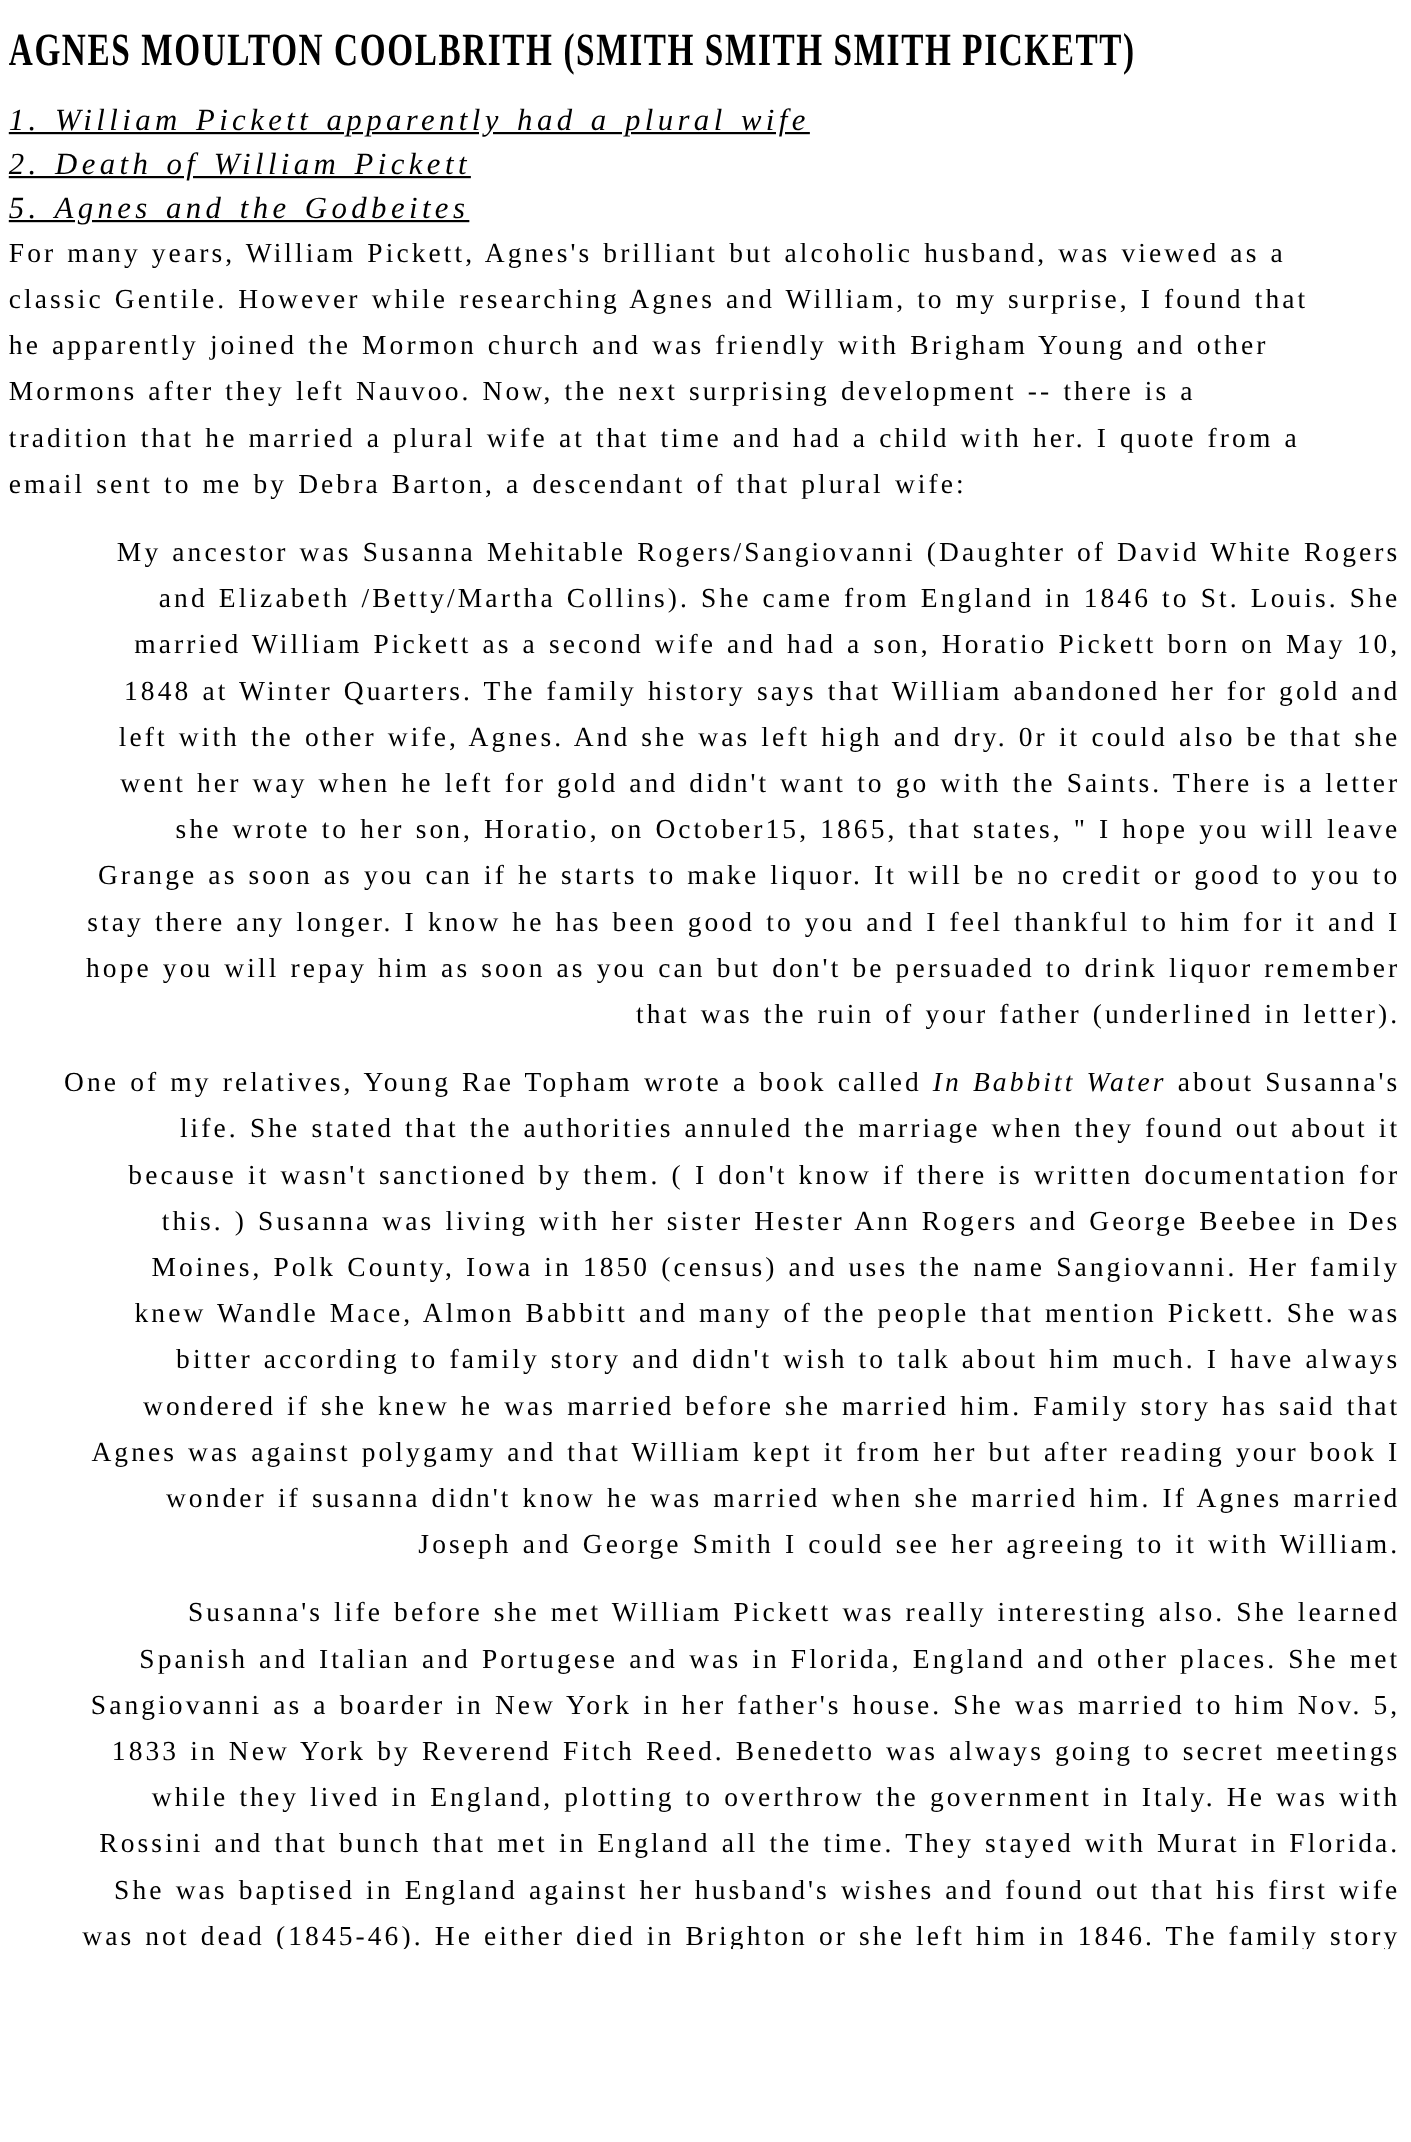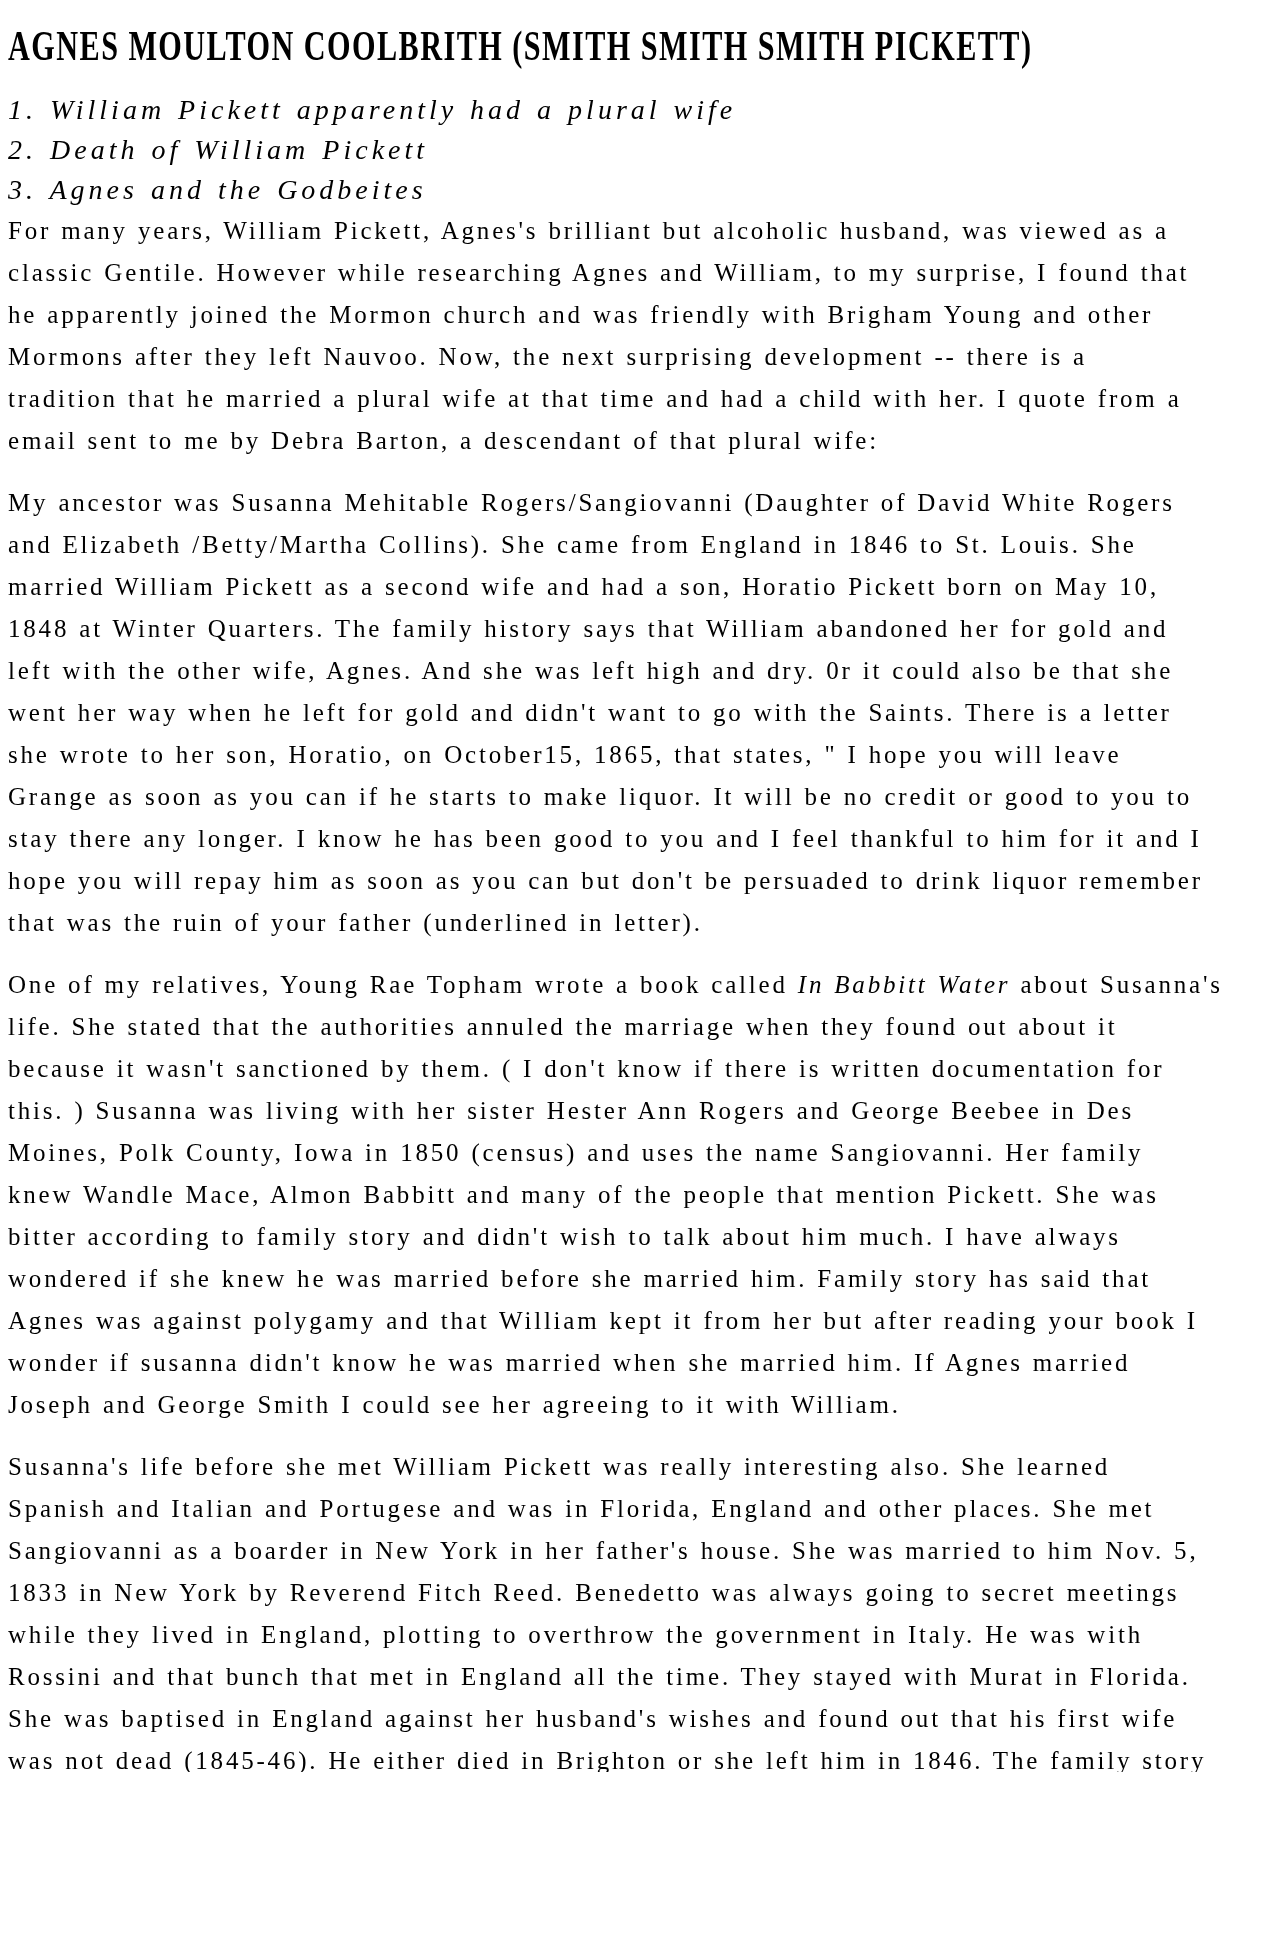--- a/index.html
+++ b/index.html
@@ -17,21 +17,21 @@
   .title {
     margin: 0;
     font-size: 42px;
     line-height: 48px;
     font-weight: 700;
     letter-spacing: 2px;
     white-space: nowrap;
     transform: scaleX(0.72);
     transform-origin: 0 0;
   }
-  .toc { margin-top: 20px; }
+  .toc { margin-top: 20px; text-decoration: underline; }
   .toc-item {
     font-style: italic;
     font-size: 28px;
     line-height: 40px;
     letter-spacing: 4px;
     word-spacing: 2px;
     white-space: nowrap;
   }
   .section-heading {
     margin-top: 23px;
@@ -43,34 +43,34 @@
     white-space: nowrap;
   }
   .body-para {
     margin: 0;
     font-size: 25px;
     line-height: 42px;
     letter-spacing: 2.8px;
     word-spacing: 1px;
     white-space: pre;       
   }
-  .body-para + .body-para { margin-top: 20px; }
+  .body-para + .body-para { margin-top: 20px; text-align: right; }
   .run { font-style: normal; }
   .run.italic { font-style: italic; }
 </style>
 </head>
 <body>
 
 <div class="doc" style="background: rgb(255, 255, 255); color: rgb(0, 0, 0);">
   <h1 class="title">AGNES MOULTON COOLBRITH (SMITH SMITH SMITH PICKETT)</h1>
 
   <nav class="toc">
       <div class="toc-item">1. William Pickett apparently had a plural wife</div>
       <div class="toc-item">2. Death of William Pickett</div>
-      <div class="toc-item">3. Agnes and the Godbeites</div>
+      <div class="toc-item">5. Agnes and the Godbeites</div>
     </nav>
 
 
   <div class="paras">
       <p class="body-para"><span class="run">For many years, William Pickett, Agnes's brilliant but alcoholic husband, was viewed as a
 classic Gentile. However while researching Agnes and William, to my surprise, I found that
 he apparently joined the Mormon church and was friendly with Brigham Young and other
 Mormons after they left Nauvoo. Now, the next surprising development -- there is a
 tradition that he married a plural wife at that time and had a child with her. I quote from a
 email sent to me by Debra Barton, a descendant of that plural wife:</span></p>

